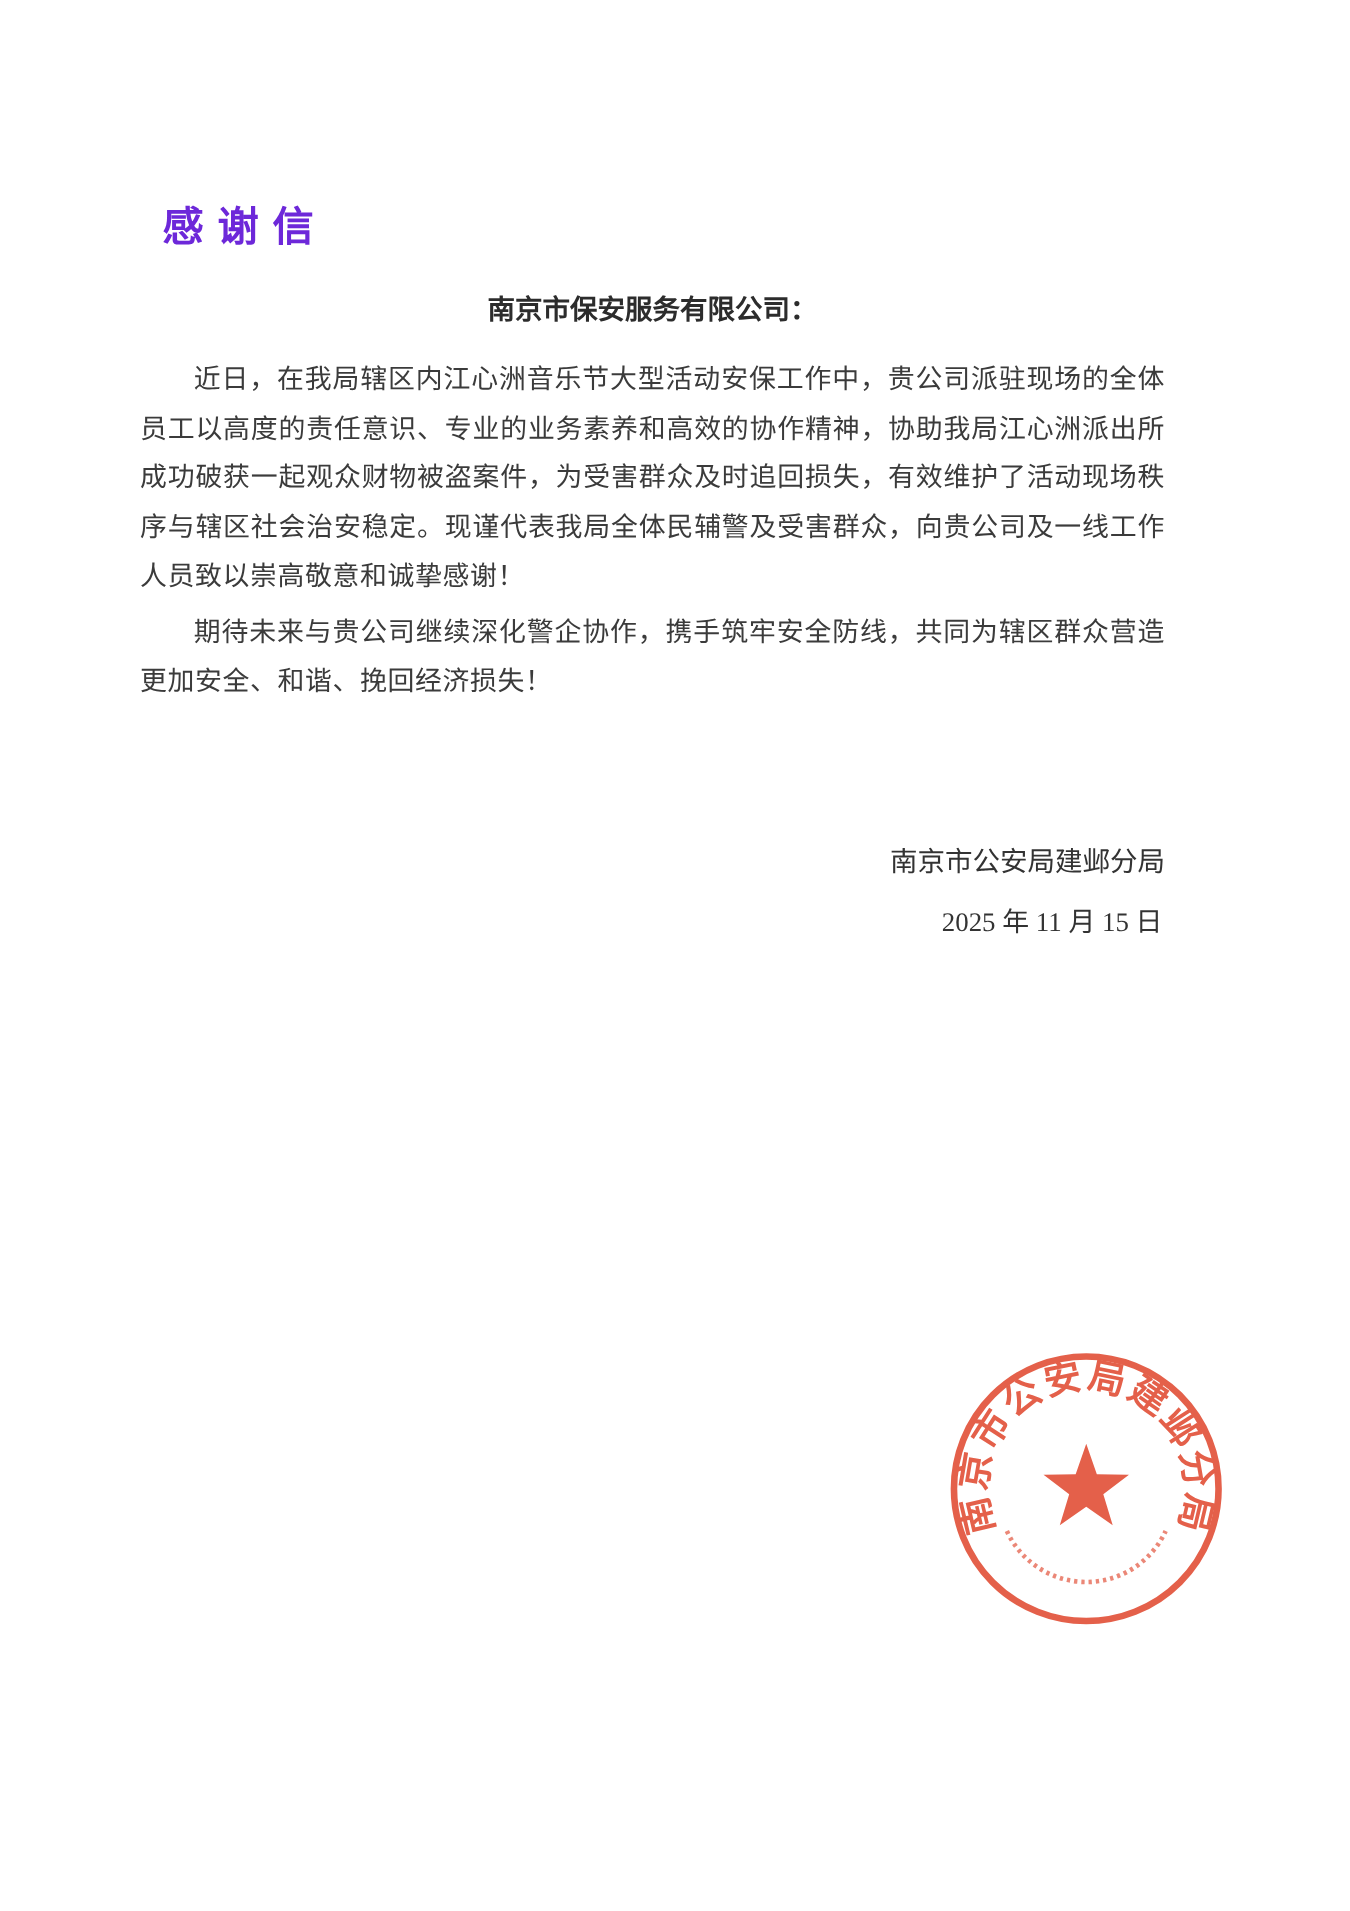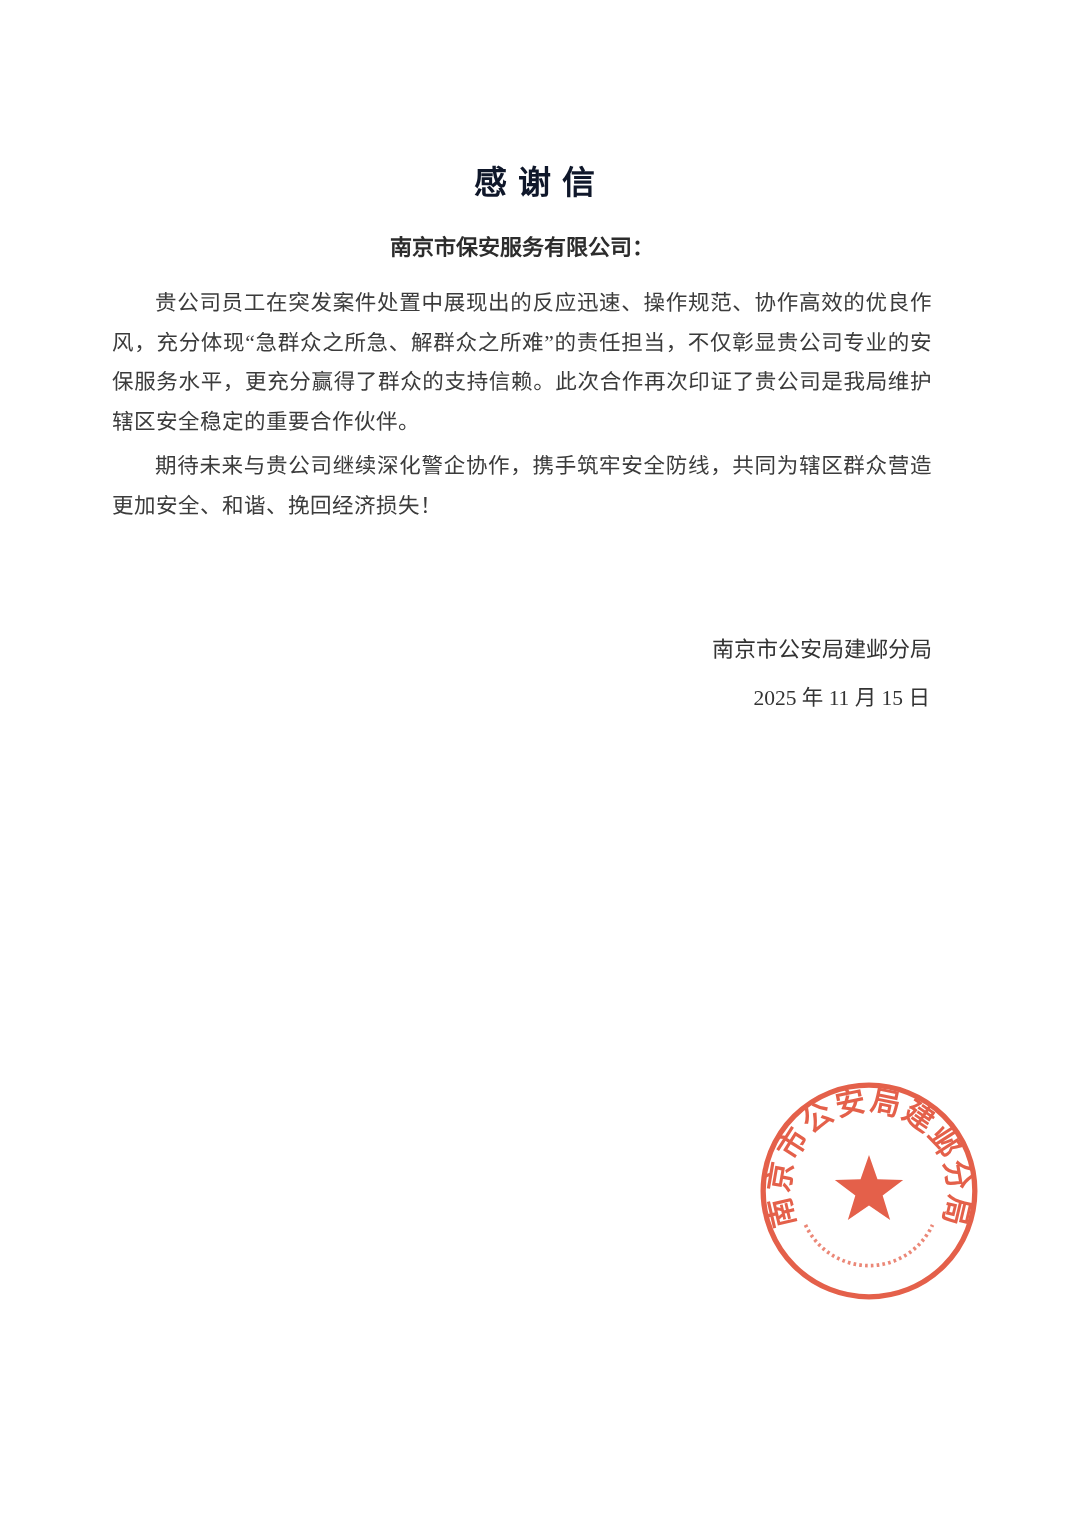--- a/index.html
+++ b/index.html
@@ -19,25 +19,24 @@
   .letter {
     position: absolute;
     left: 112px;
     top: 160px;
     width: 820px;
   }
   .doc-title {
     position: relative;
     left: 18px;
     margin: 0 0 22px 0;
-    text-align: center;
     font-size: 33px;
     font-weight: bold;
     letter-spacing: 11px;
-    color: #0f172a;
+    color: #6d28d9;
     line-height: 46px;
   }
   .salutation {
     font-size: 22px;
     font-weight: bold;
     color: #2c2c2c;
     line-height: 40px;
     margin: 0 0 16px 0;
     text-align: center;
   }
@@ -80,23 +79,23 @@
 <body>
 
 <div class="page">
 
   <div class="letter">
 
     <h1 class="doc-title">感谢信</h1>
 
     <div class="salutation">南京市保安服务有限公司：</div>
 
+    <p class="body-par">近日，在我局辖区内江心洲音乐节大型活动安保工作中，贵公司派驻现场的全体员工以高度的责任意识、专业的业务素养和高效的协作精神，协助我局江心洲派出所成功破获一起观众财物被盗案件，为受害群众及时追回损失，有效维护了活动现场秩序与辖区社会治安稳定。现谨代表我局全体民辅警及受害群众，向贵公司及一线工作人员致以崇高敬意和诚挚感谢！</p>
 
 
-    <p class="body-par">贵公司员工在突发案件处置中展现出的反应迅速、操作规范、协作高效的优良作风，充分体现“急群众之所急、解群众之所难”的责任担当，不仅彰显贵公司专业的安保服务水平，更充分赢得了群众的支持信赖。此次合作再次印证了贵公司是我局维护辖区安全稳定的重要合作伙伴。</p>
 
     <p class="body-par">期待未来与贵公司继续深化警企协作，携手筑牢安全防线，共同为辖区群众营造更加安全、和谐、挽回经济损失！</p>
 
 
     <div class="closing">南京市公安局建邺分局</div>
 
     <div class="date-line">2025 年 11 月 15 日</div>
 
   </div>
 

